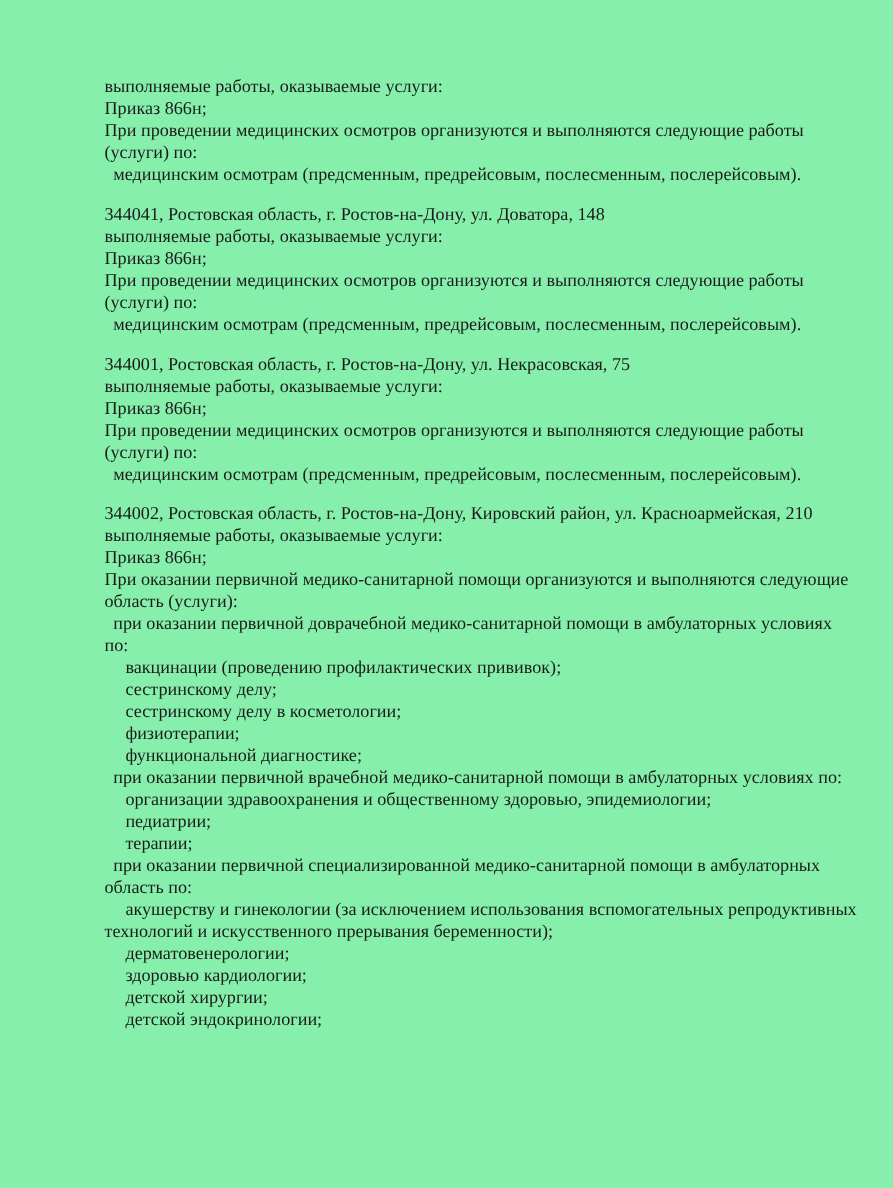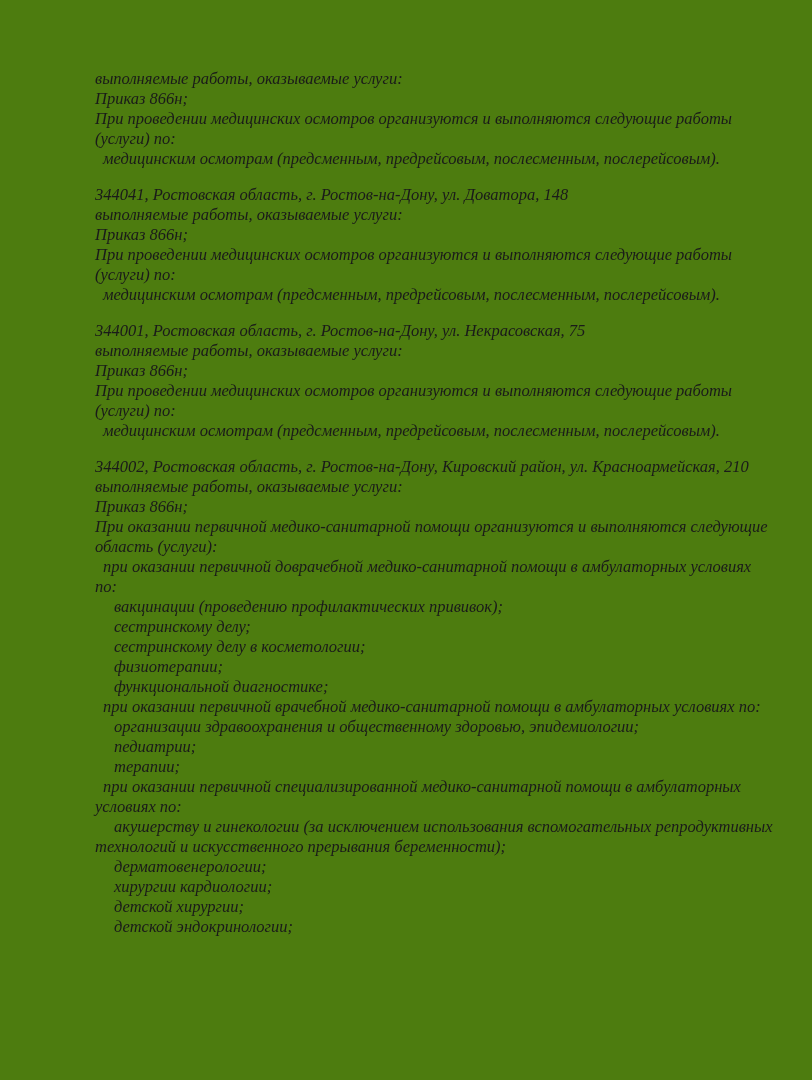--- a/index.html
+++ b/index.html
@@ -26,21 +26,21 @@
     line-height: 20px;
     white-space: nowrap;
   }
   .indent-0 { padding-left: 0; }
   .indent-1 { padding-left: 8px; }
   .indent-2 { padding-left: 19px; }
 </style>
 </head>
 <body>
 
-<div class="page" style="background: #4d7c0f; color: rgb(26, 26, 26); font-style: italic;">
+<div class="page" style="background: #86efac; color: rgb(26, 26, 26);">
     <div class="block">
       <div class="line indent-0">выполняемые работы, оказываемые услуги:</div>
       <div class="line indent-0">Приказ 866н;</div>
       <div class="line indent-0">При проведении медицинских осмотров организуются и выполняются следующие работы</div>
       <div class="line indent-0">(услуги) по:</div>
       <div class="line indent-1">медицинским осмотрам (предсменным, предрейсовым, послесменным, послерейсовым).</div>
     </div>
     <div class="block">
       <div class="line indent-0">344041, Ростовская область, г. Ростов-на-Дону, ул. Доватора, 148</div>
       <div class="line indent-0">выполняемые работы, оказываемые услуги:</div>
@@ -68,21 +68,21 @@
       <div class="line indent-2">вакцинации (проведению профилактических прививок);</div>
       <div class="line indent-2">сестринскому делу;</div>
       <div class="line indent-2">сестринскому делу в косметологии;</div>
       <div class="line indent-2">физиотерапии;</div>
       <div class="line indent-2">функциональной диагностике;</div>
       <div class="line indent-1">при оказании первичной врачебной медико-санитарной помощи в амбулаторных условиях по:</div>
       <div class="line indent-2">организации здравоохранения и общественному здоровью, эпидемиологии;</div>
       <div class="line indent-2">педиатрии;</div>
       <div class="line indent-2">терапии;</div>
       <div class="line indent-1">при оказании первичной специализированной медико-санитарной помощи в амбулаторных</div>
-      <div class="line indent-0">условиях по:</div>
+      <div class="line indent-0">область по:</div>
       <div class="line indent-2">акушерству и гинекологии (за исключением использования вспомогательных репродуктивных</div>
       <div class="line indent-0">технологий и искусственного прерывания беременности);</div>
       <div class="line indent-2">дерматовенерологии;</div>
-      <div class="line indent-2">хирургии кардиологии;</div>
+      <div class="line indent-2">здоровью кардиологии;</div>
       <div class="line indent-2">детской хирургии;</div>
       <div class="line indent-2">детской эндокринологии;</div>
     </div>
   </div>
 
 </body></html>

